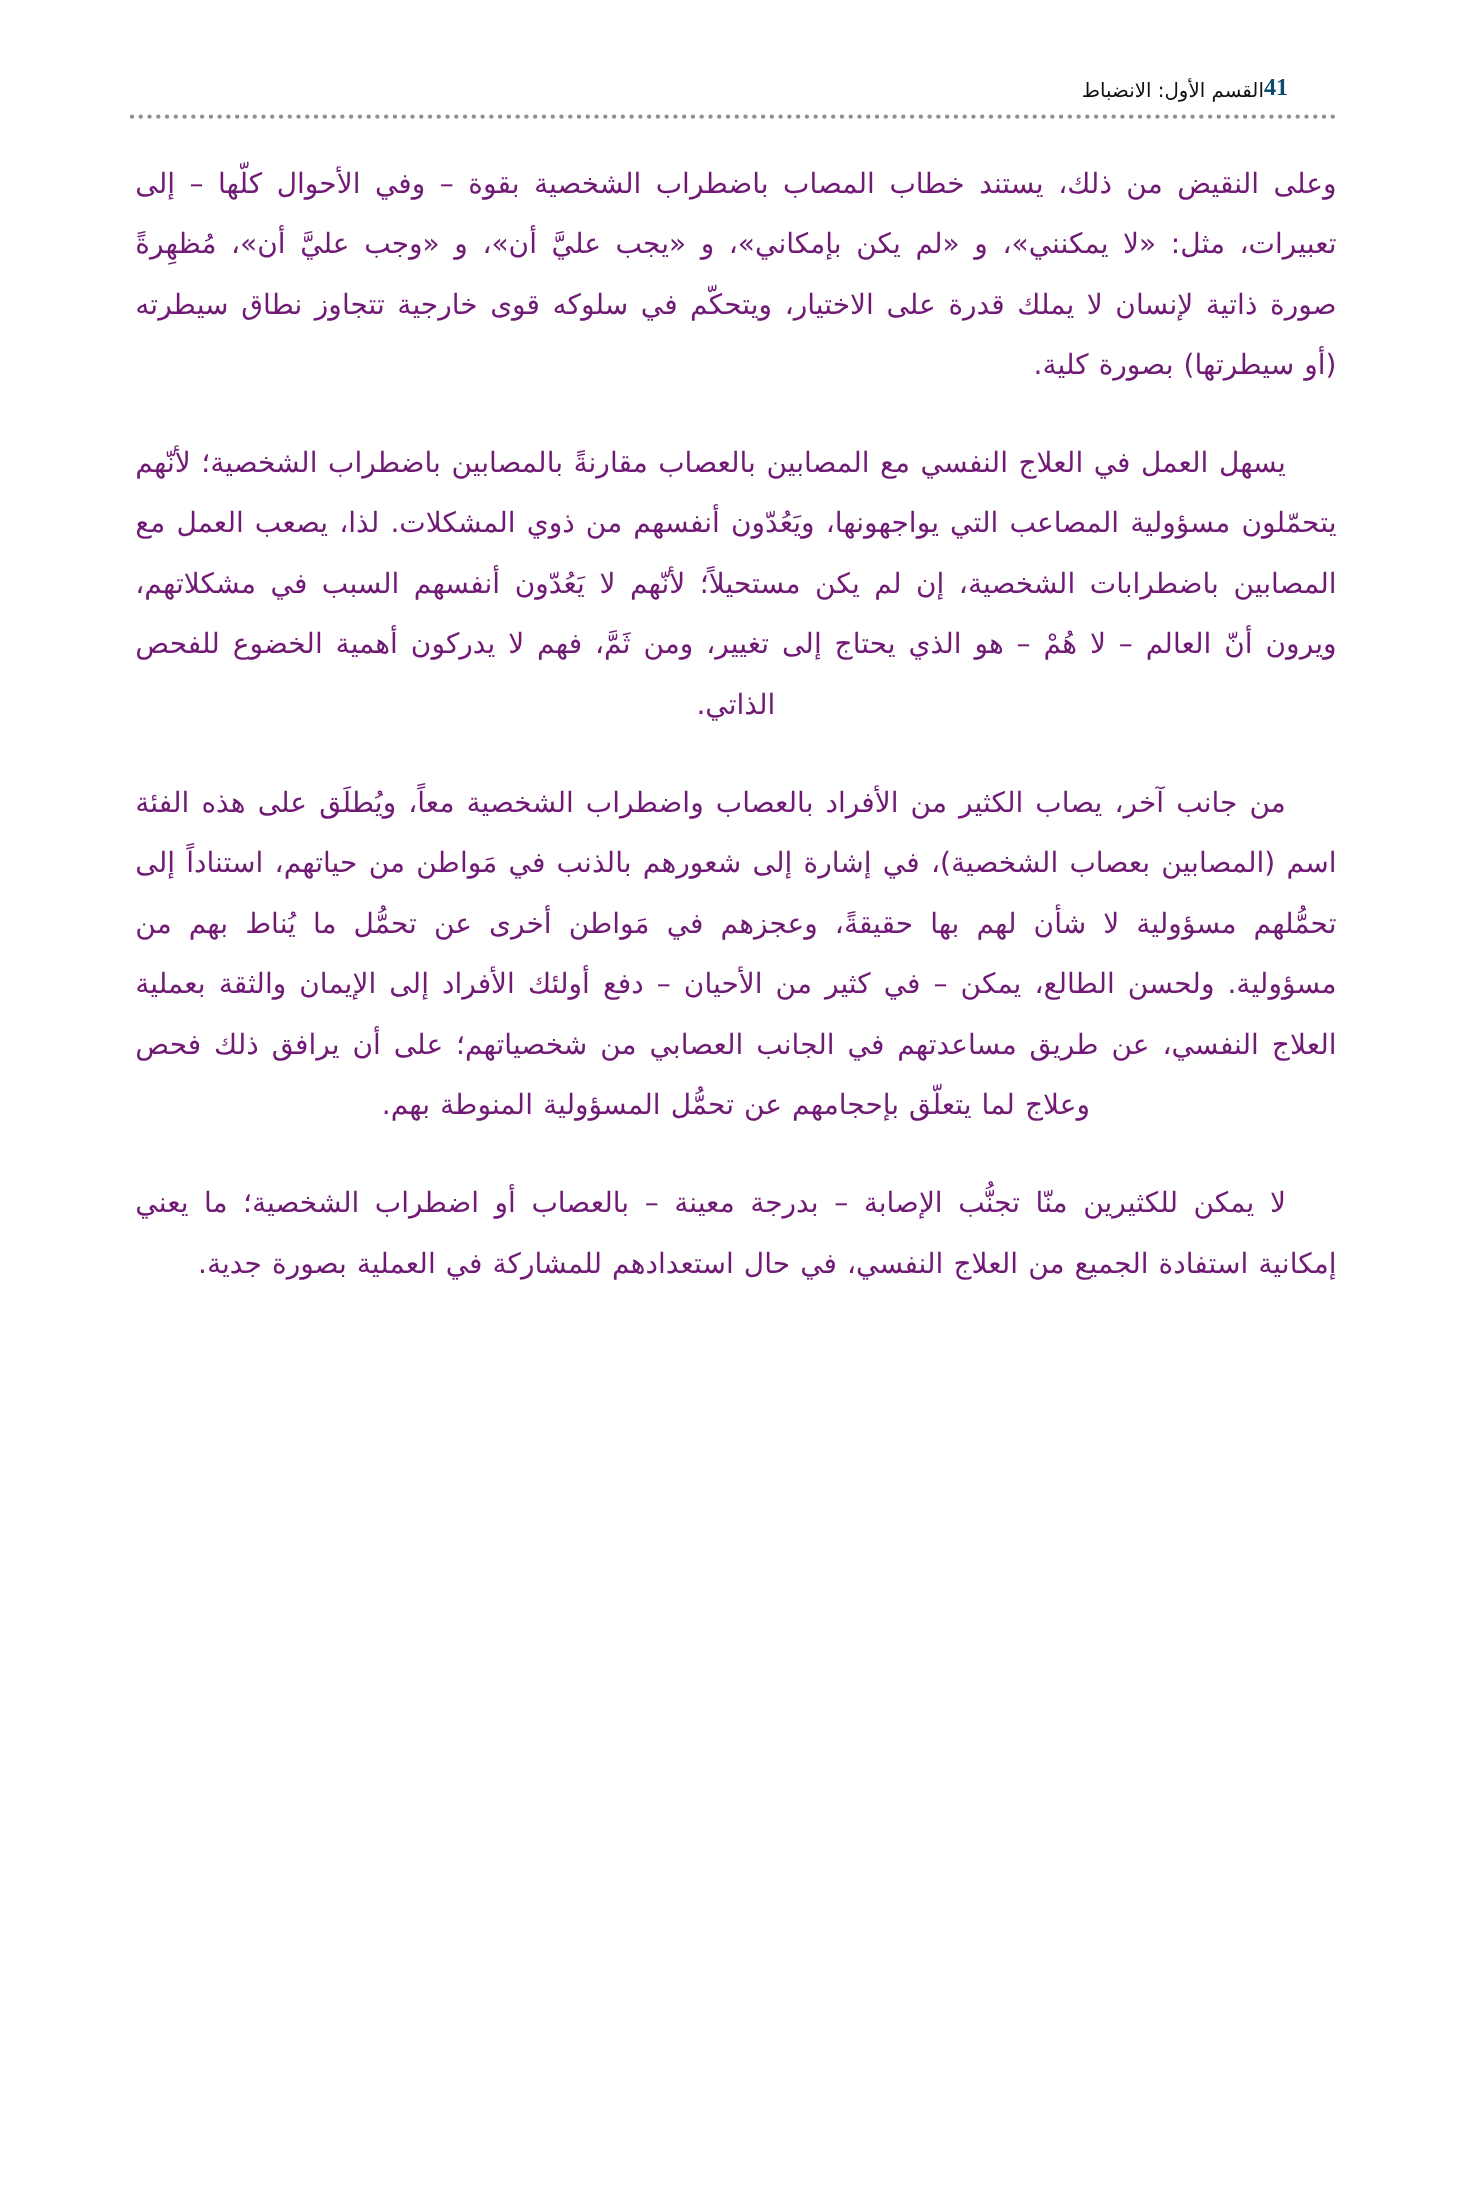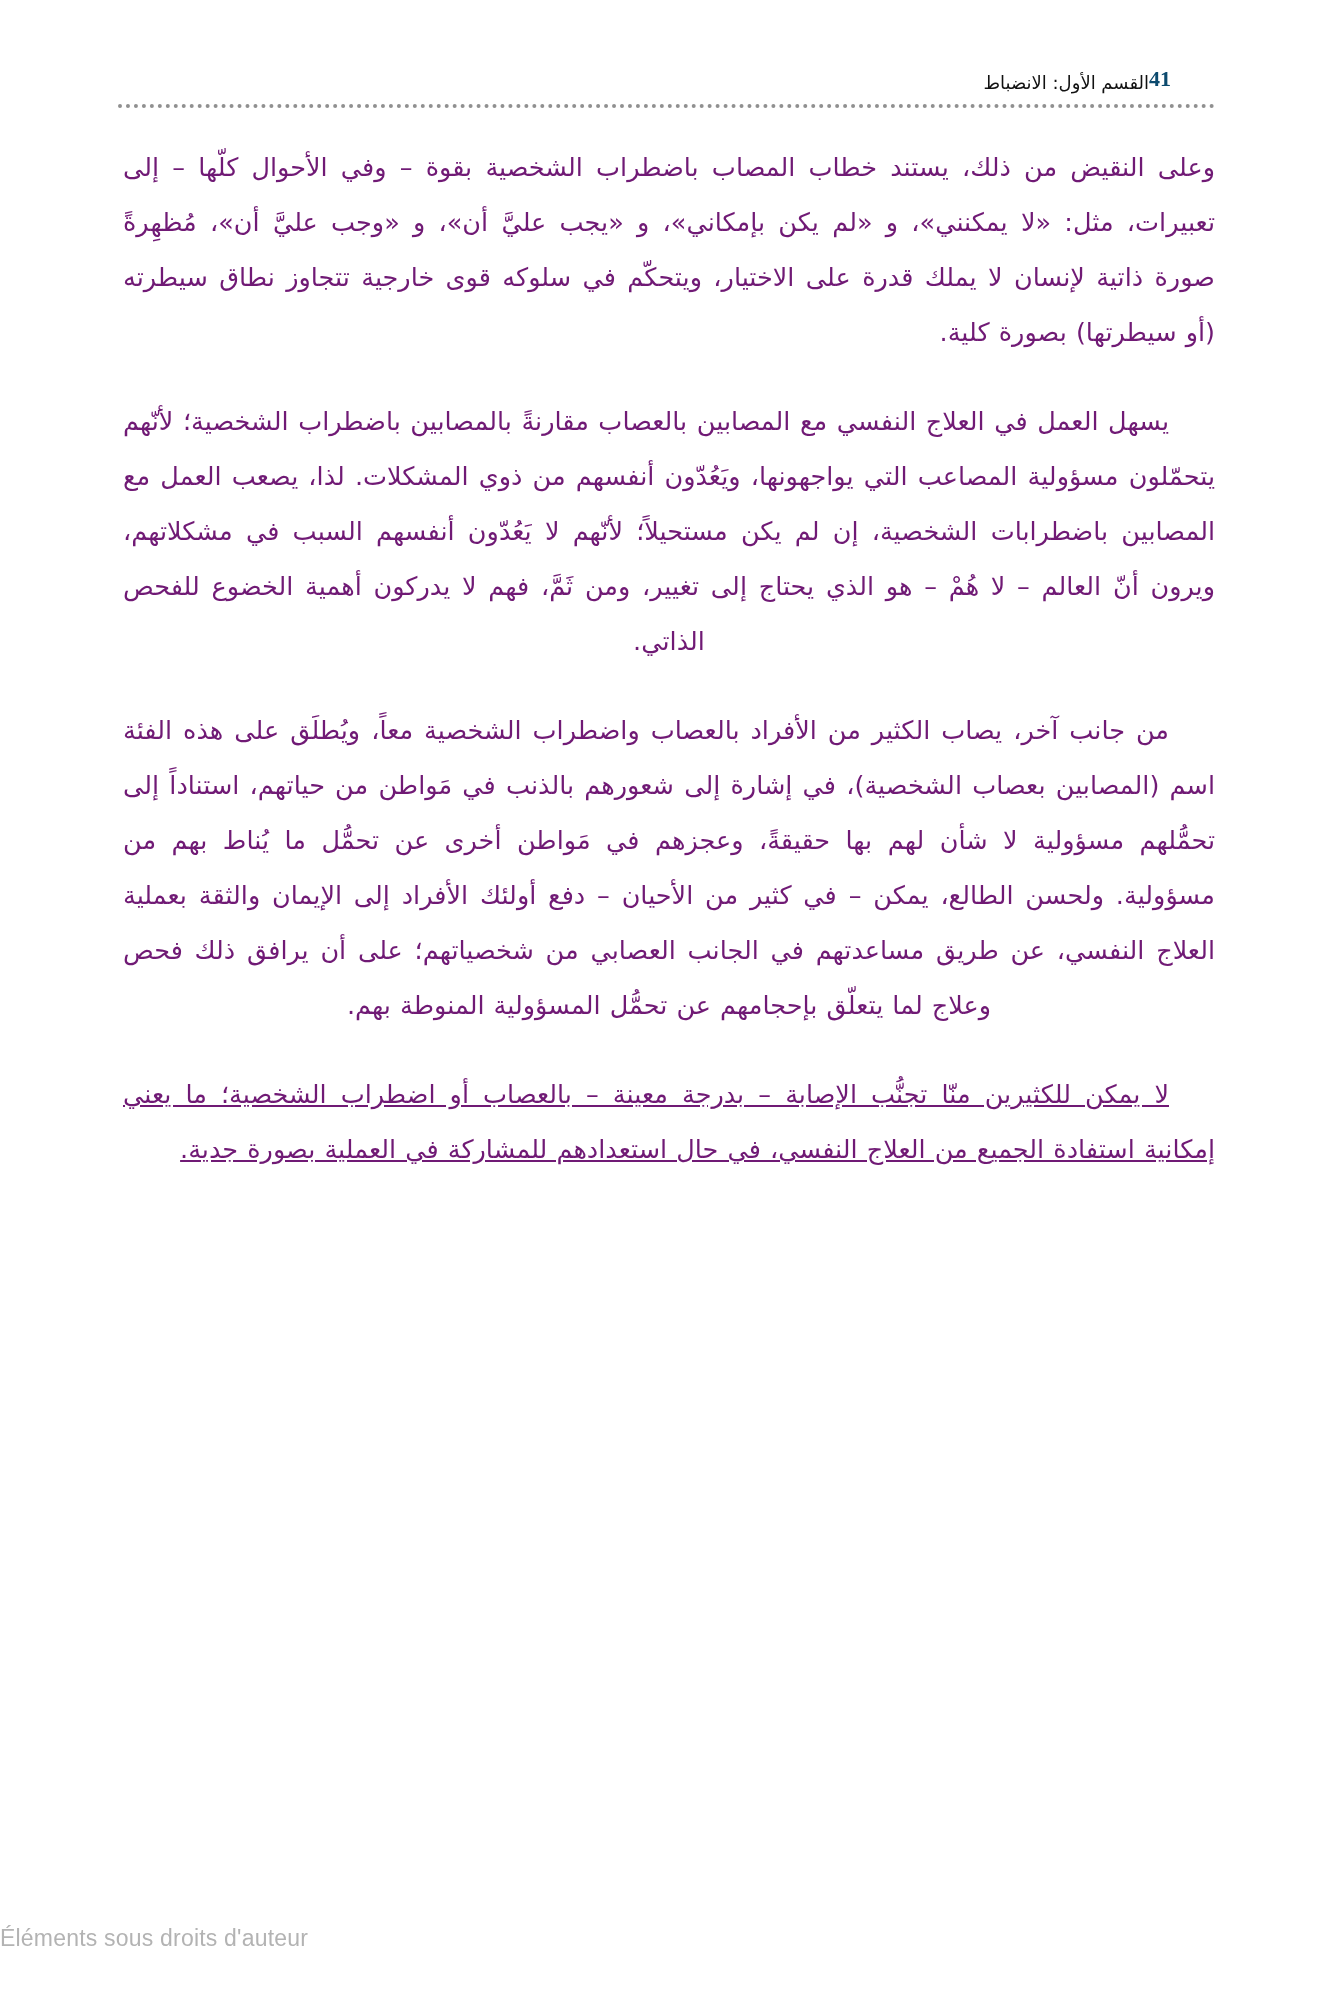--- a/index.html
+++ b/index.html
@@ -81,21 +81,20 @@
     -webkit-font-smoothing: none;
   }
   p.para.indent {
     text-indent: 46px;
   }
   p.para.last-right {
     text-align-last: right;
   }
   p.para.no-bottom {
     margin-bottom: 0;
-    text-decoration: underline;
   }
   
   .copyright-note {
     position: absolute;
     bottom: 46px;
     left: 0;
     right: 138px;
     text-align: left;
     direction: ltr;
   }
@@ -123,17 +122,14 @@
     <p class="para last-right">وعلى النقيض من ذلك، يستند خطاب المصاب باضطراب الشخصية بقوة – وفي الأحوال كلّها – إلى تعبيرات، مثل: «لا يمكنني»، و «لم يكن بإمكاني»، و «يجب عليَّ أن»، و «وجب عليَّ أن»، مُظهِرةً صورة ذاتية لإنسان لا يملك قدرة على الاختيار، ويتحكّم في سلوكه قوى خارجية تتجاوز نطاق سيطرته (أو سيطرتها) بصورة كلية.</p>
 
     <p class="para indent">يسهل العمل في العلاج النفسي مع المصابين بالعصاب مقارنةً بالمصابين باضطراب الشخصية؛ لأنّهم يتحمّلون مسؤولية المصاعب التي يواجهونها، ويَعُدّون أنفسهم من ذوي المشكلات. لذا، يصعب العمل مع المصابين باضطرابات الشخصية، إن لم يكن مستحيلاً؛ لأنّهم لا يَعُدّون أنفسهم السبب في مشكلاتهم، ويرون أنّ العالم – لا هُمْ – هو الذي يحتاج إلى تغيير، ومن ثَمَّ، فهم لا يدركون أهمية الخضوع للفحص الذاتي.</p>
 
     <p class="para indent">من جانب آخر، يصاب الكثير من الأفراد بالعصاب واضطراب الشخصية معاً، ويُطلَق على هذه الفئة اسم (المصابين بعصاب الشخصية)، في إشارة إلى شعورهم بالذنب في مَواطن من حياتهم، استناداً إلى تحمُّلهم مسؤولية لا شأن لهم بها حقيقةً، وعجزهم في مَواطن أخرى عن تحمُّل ما يُناط بهم من مسؤولية. ولحسن الطالع، يمكن – في كثير من الأحيان – دفع أولئك الأفراد إلى الإيمان والثقة بعملية العلاج النفسي، عن طريق مساعدتهم في الجانب العصابي من شخصياتهم؛ على أن يرافق ذلك فحص وعلاج لما يتعلّق بإحجامهم عن تحمُّل المسؤولية المنوطة بهم.</p>
 
     <p class="para indent no-bottom last-right">لا يمكن للكثيرين منّا تجنُّب الإصابة – بدرجة معينة – بالعصاب أو اضطراب الشخصية؛ ما يعني إمكانية استفادة الجميع من العلاج النفسي، في حال استعدادهم للمشاركة في العملية بصورة جدية.</p>
 
   </div>
 
-  <div class="copyright-note">
-    <span>Éléments sous droits d'auteur</span>
-  </div>
 
 </div>
 
 </body></html>

